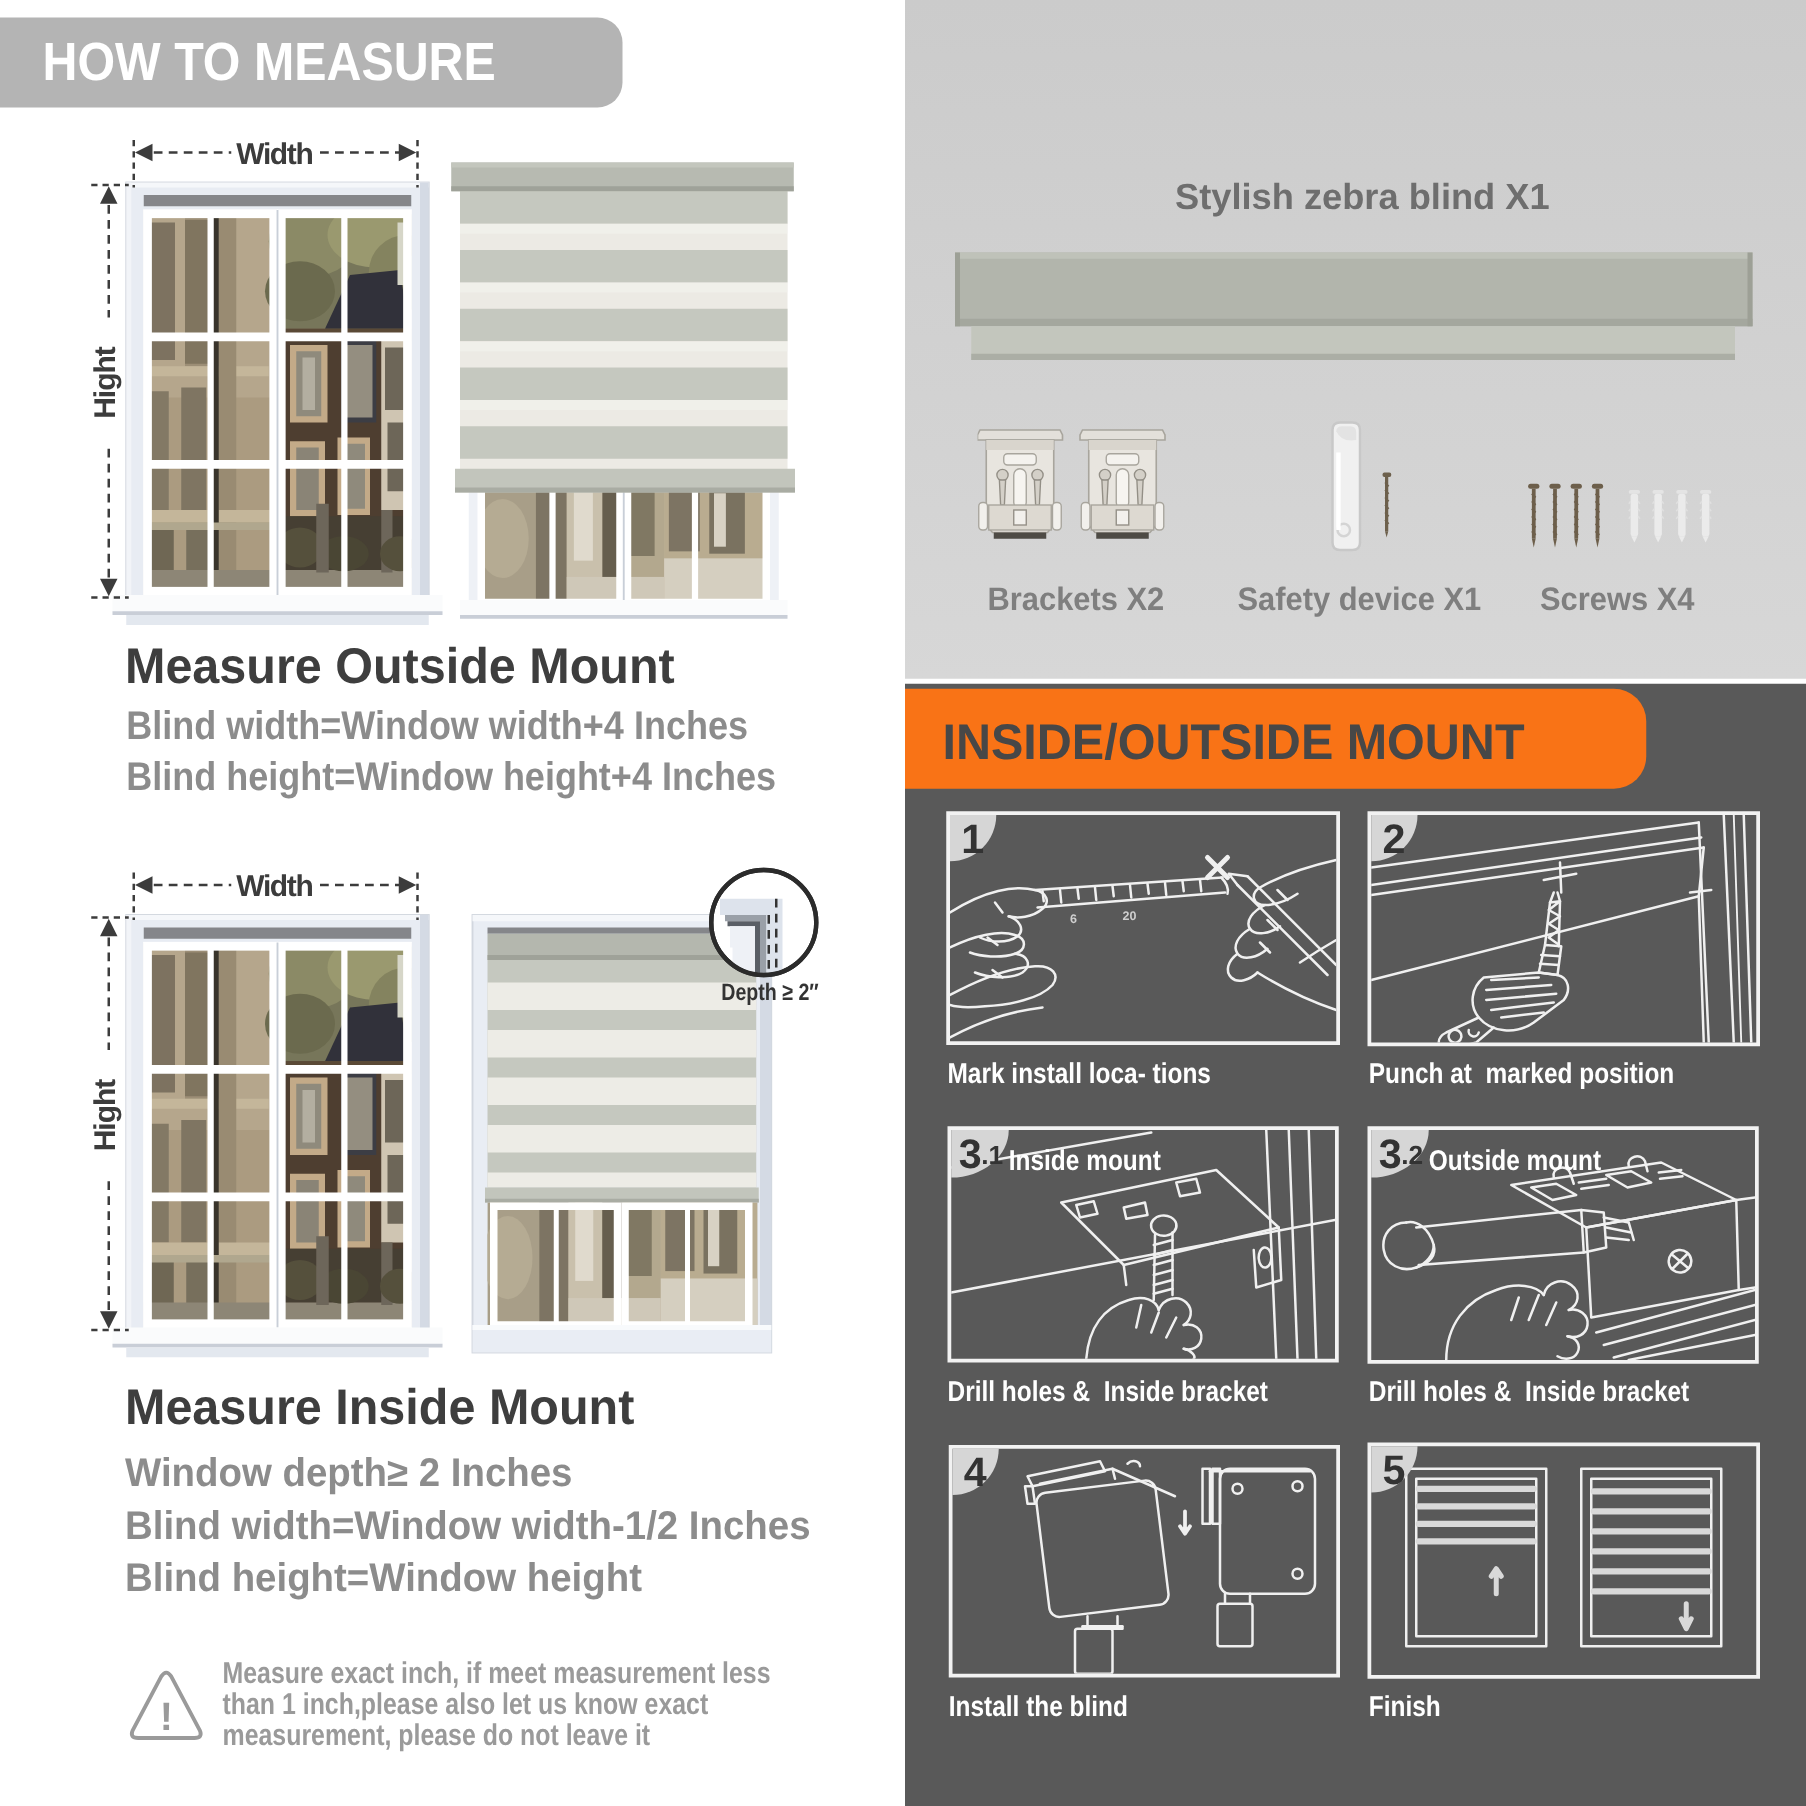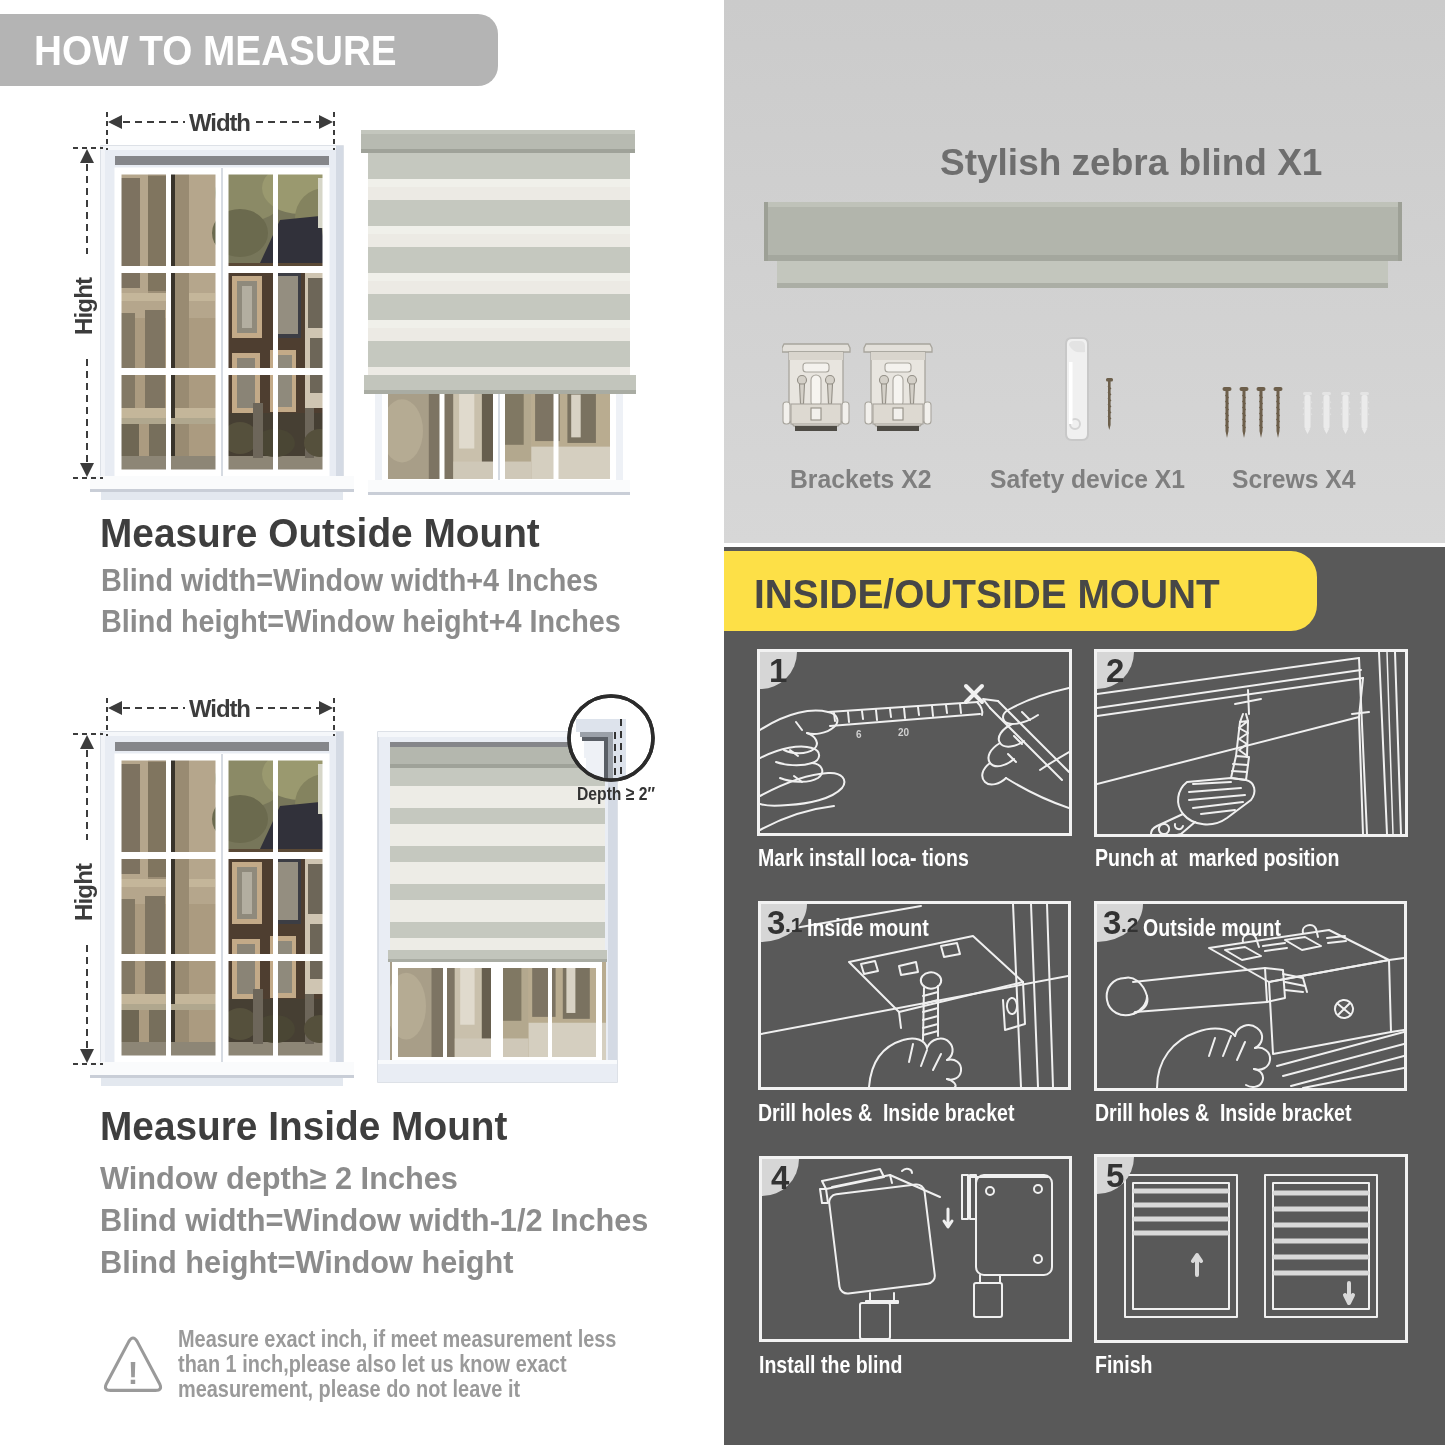--- a/index.html
+++ b/index.html
@@ -10,24 +10,24 @@
 
 #hdrL{left:0;top:14px;width:498px;height:72px;background:#b4b4b4;border-radius:0 20px 20px 0;}
 #hdrL span{position:absolute;left:34px;top:12px;font-size:43px;color:#fff;letter-spacing:0px;transform:scaleX(0.90);transform-origin:0 0;white-space:nowrap;}
 .h2{font-size:40px;color:#3e3e3e;}
 .sub{font-size:32px;color:#8c8c8c;}
 .note{font-size:24px;color:#9a9a9a;line-height:25px;}
 
 #panelLight{left:724px;top:0;width:721px;height:543px;background:linear-gradient(#cbcbcb,#d7d7d7);}
 #tabTop{left:0;top:12px;width:497px;height:76px;background:#fff;border-radius:0 28px 28px 0;}
 #tabTop span{position:absolute;left:36px;top:15px;font-size:41px;color:#c9c9c9;letter-spacing:0px;transform:scaleX(0.95);transform-origin:0 0;white-space:nowrap;}
-#styl{left:216px;top:139px;font-size:37px;color:#6e6e6e;}
+#styl{left:216px;top:139px;font-size:29px;color:#6e6e6e;}
 .lbl{font-size:26px;color:#7f7f7f;white-space:nowrap;}
 #panelDark{left:724px;top:547px;width:721px;height:898px;background:#595959;}
-#tabIns{left:0;top:4px;width:593px;height:80px;background:#fde047;border-radius:0 26px 26px 0;}
+#tabIns{left:0;top:4px;width:593px;height:80px;background:#f97316;border-radius:0 26px 26px 0;}
 #tabIns span{position:absolute;left:30px;top:21px;font-size:40px;color:#474747;letter-spacing:0px;transform:scaleX(0.97);transform-origin:0 0;white-space:nowrap;}
 .box{position:absolute;border:3px solid #f2f2f2;box-sizing:border-box;}
 .badge{position:absolute;left:0px;top:0px;background:#d6d6d6;color:#333;
   border-radius:0 0 100% 0;}
 .badge span.n{position:absolute;left:7px;top:0px;font-size:33px;}
 .badge span.d{position:absolute;font-size:21px;}
 .cap{position:absolute;font-size:23px;color:#fff;}
 .inlbl{position:absolute;font-size:23px;color:#fff;}
 </style>
 </head>

